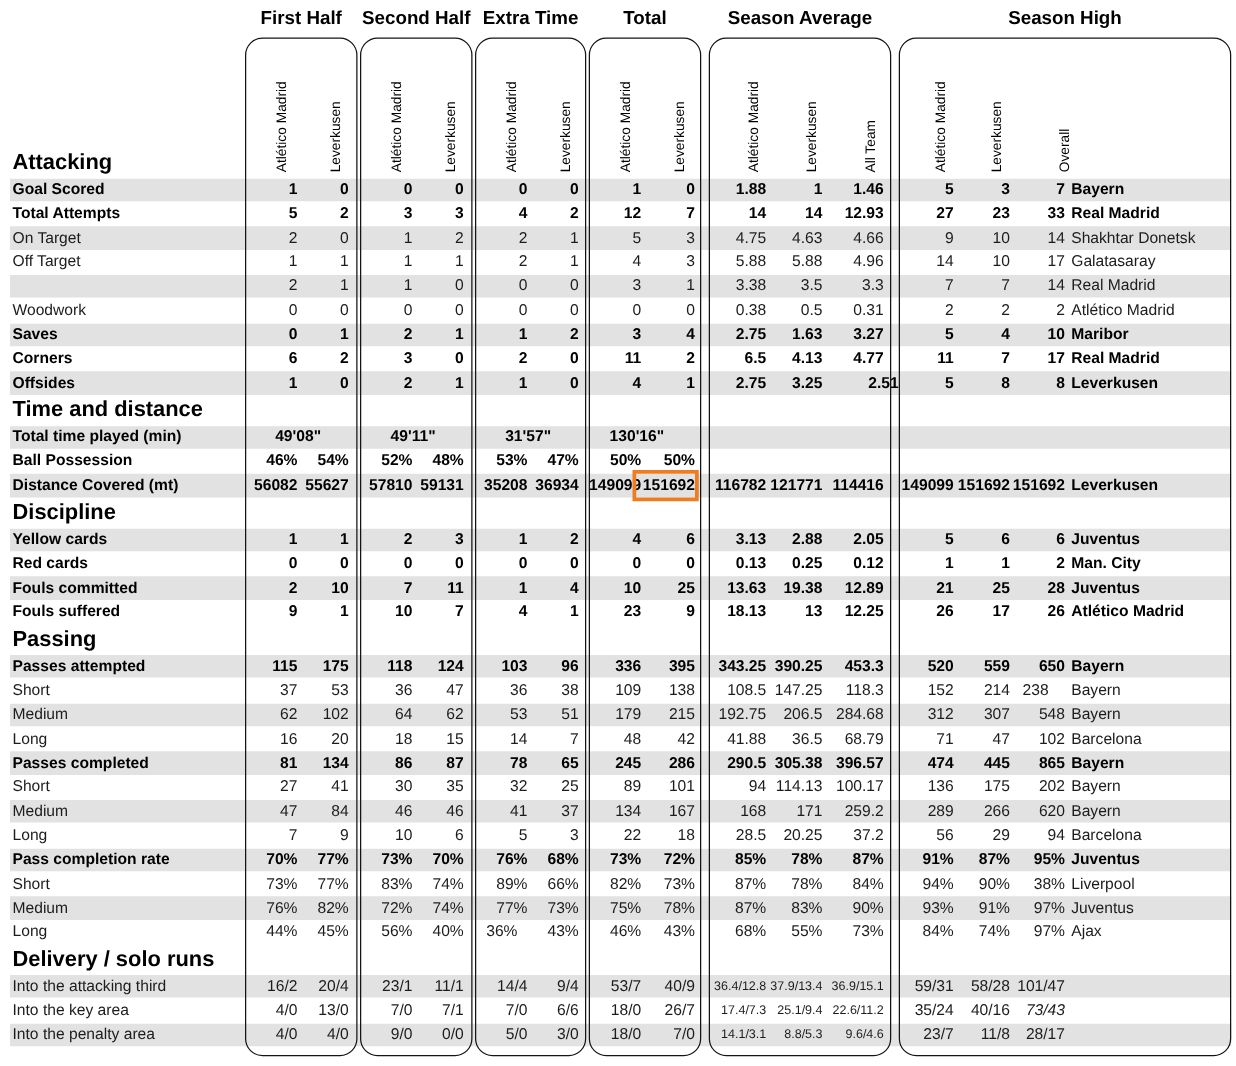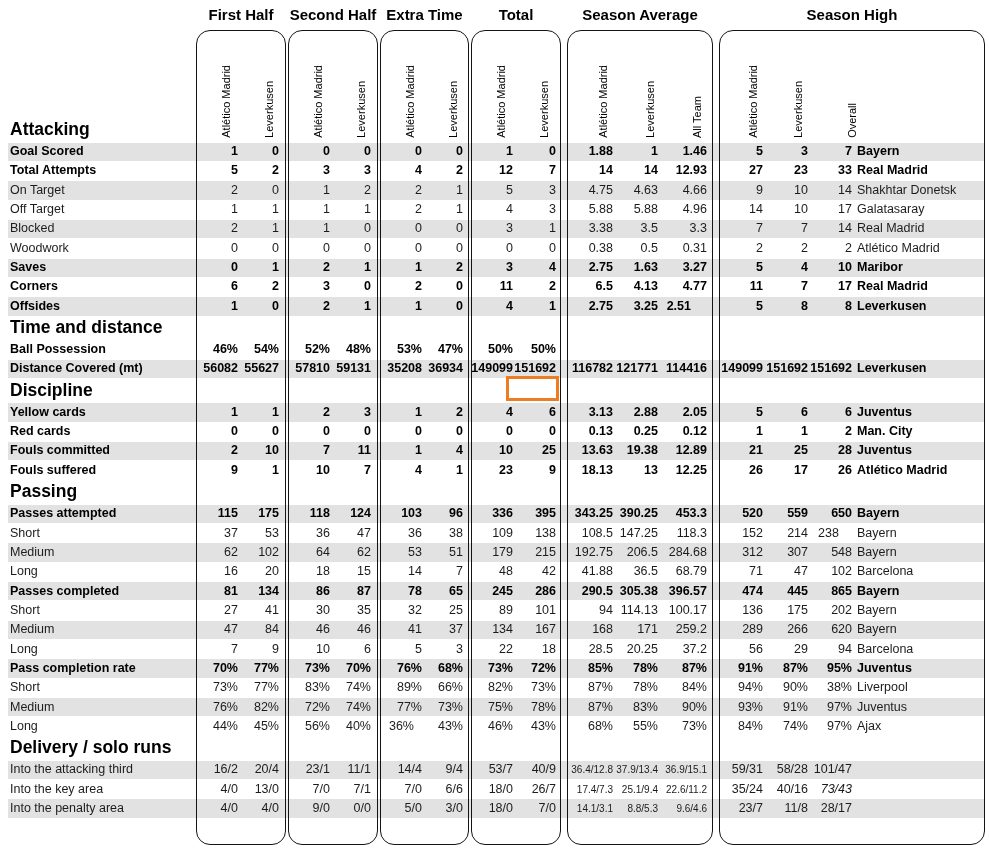--- a/index.html
+++ b/index.html
@@ -158,21 +158,20 @@
         <span class="cell" style="left: 569px; width: 44px;">5.88</span>
         <span class="cell" style="left: 614px; width: 44px;">5.88</span>
         <span class="cell" style="left: 659px; width: 48px;">4.96</span>
         <span class="cell" style="left: 713px; width: 50px;">14</span>
         <span class="cell" style="left: 758px; width: 50px;">10</span>
         <span class="cell" style="left: 805px; width: 47px;">17</span>
         <span class="ov-name">Galatasaray</span>
       </div>
       <div class="row">
         <div class="stripe"></div>
-        <span class="c-label">Blocked</span>
         <span class="cell" style="left: 198px; width: 40px;">2</span>
         <span class="cell" style="left: 239px; width: 40px;">1</span>
         <span class="cell" style="left: 290px; width: 40px;">1</span>
         <span class="cell" style="left: 331px; width: 40px;">0</span>
         <span class="cell" style="left: 382px; width: 40px;">0</span>
         <span class="cell" style="left: 423px; width: 40px;">0</span>
         <span class="cell" style="left: 465px; width: 48px;">3</span>
         <span class="cell" style="left: 508px; width: 48px;">1</span>
         <span class="cell" style="left: 569px; width: 44px;">3.38</span>
         <span class="cell" style="left: 614px; width: 44px;">3.5</span>
@@ -243,27 +242,35 @@
         <span class="cell" style="left: 198px; width: 40px;">1</span>
         <span class="cell" style="left: 239px; width: 40px;">0</span>
         <span class="cell" style="left: 290px; width: 40px;">2</span>
         <span class="cell" style="left: 331px; width: 40px;">1</span>
         <span class="cell" style="left: 382px; width: 40px;">1</span>
         <span class="cell" style="left: 423px; width: 40px;">0</span>
         <span class="cell" style="left: 465px; width: 48px;">4</span>
         <span class="cell" style="left: 508px; width: 48px;">1</span>
         <span class="cell" style="left: 569px; width: 44px;">2.75</span>
         <span class="cell" style="left: 614px; width: 44px;">3.25</span>
-        <span class="cell" style="left: 643px; width: 48px;">2.51</span>
+        <span class="cell" style="left: 671px; width: 48px;">2.51</span>
         <span class="cell" style="left: 713px; width: 50px;">5</span>
         <span class="cell" style="left: 758px; width: 50px;">8</span>
         <span class="cell" style="left: 805px; width: 47px;">8</span>
         <span class="ov-name">Leverkusen</span>
       </div>
       <div class="section-header">Time and distance</div>
+      <div class="row bold">
+        <div class="stripe"></div>
+        <span class="c-label">Total time played (min)</span>
+        <span class="cell center" style="left: 198px; width: 81px;">49'08"</span>
+        <span class="cell center" style="left: 290px; width: 81px;">49'11"</span>
+        <span class="cell center" style="left: 382px; width: 81px;">31'57"</span>
+        <span class="cell center" style="left: 465px; width: 89px;">130'16"</span>
+      </div>
       <div class="row bold">
         <span class="c-label">Ball Possession</span>
         <span class="cell" style="left: 198px; width: 40px;">46%</span>
         <span class="cell" style="left: 239px; width: 40px;">54%</span>
         <span class="cell" style="left: 290px; width: 40px;">52%</span>
         <span class="cell" style="left: 331px; width: 40px;">48%</span>
         <span class="cell" style="left: 382px; width: 40px;">53%</span>
         <span class="cell" style="left: 423px; width: 40px;">47%</span>
         <span class="cell" style="left: 465px; width: 48px;">50%</span>
         <span class="cell" style="left: 508px; width: 48px;">50%</span>

